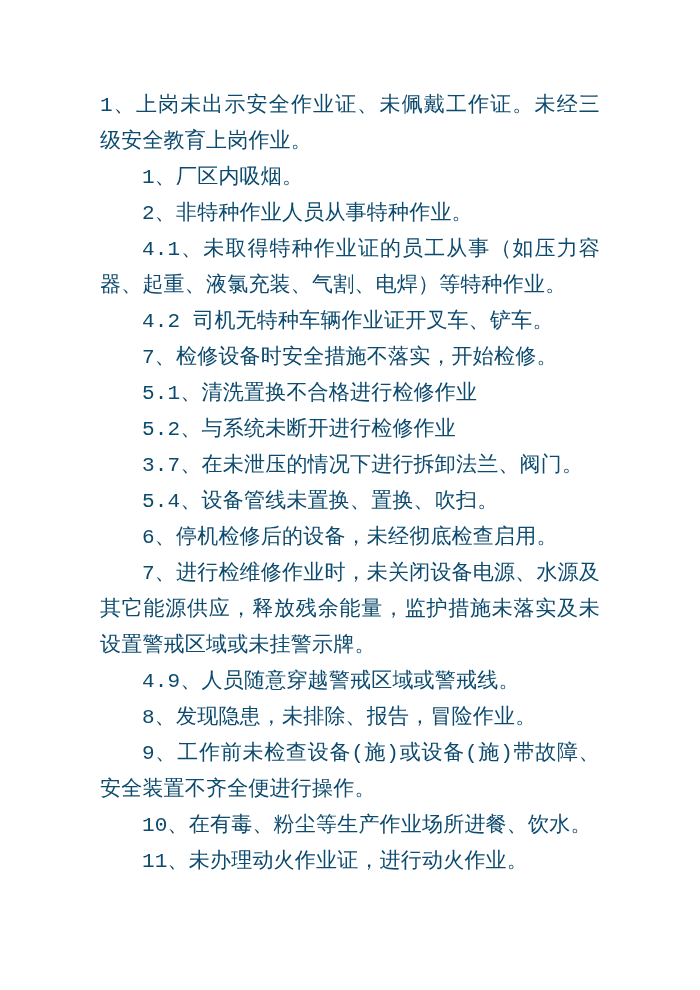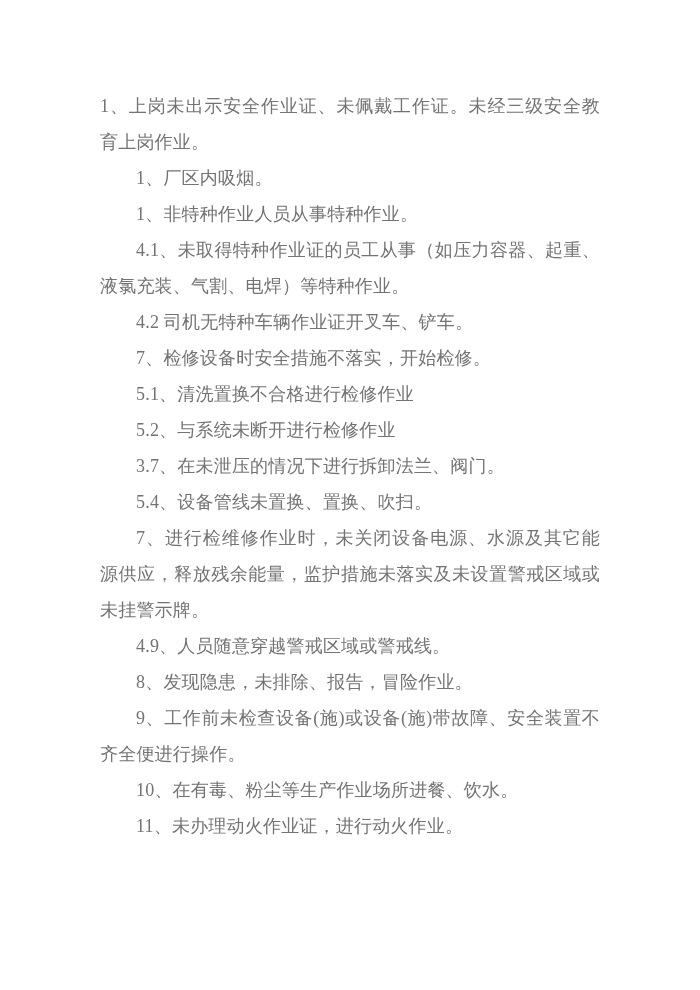--- a/index.html
+++ b/index.html
@@ -21,51 +21,52 @@
   }
   .doc-body {
     position: absolute;
     left: 0;
     top: 60px;
     width: 700px;
     padding: 28px 100px 28px 100px;
     box-sizing: border-box;
   }
   .para {
-    font-size: 18px;
+    font-size: 21px;
     line-height: 36px;
-    color: #737373;
+    color: #0c4a6e;
     margin: 0;
     text-align: justify;
     text-justify: inter-ideograph;
     letter-spacing: 0.2px;
-    font-family: Liberation Serif, serif;
+    font-family: Liberation Mono, monospace;
   }
   .para.indent {
     text-indent: 2em;
   }
   .para.noindent {
     text-indent: 0;
   }
 </style>
 </head>
 <body>
 
 <div class="page">
   <div class="doc-body" id="doc-body">
       <p class="para noindent">1、上岗未出示安全作业证、未佩戴工作证。未经三级安全教育上岗作业。</p>
       <p class="para indent">1、厂区内吸烟。</p>
-      <p class="para indent">1、非特种作业人员从事特种作业。</p>
+      <p class="para indent">2、非特种作业人员从事特种作业。</p>
       <p class="para indent">4.1、未取得特种作业证的员工从事（如压力容器、起重、液氯充装、气割、电焊）等特种作业。</p>
       <p class="para indent">4.2 司机无特种车辆作业证开叉车、铲车。</p>
       <p class="para indent">7、检修设备时安全措施不落实，开始检修。</p>
       <p class="para indent">5.1、清洗置换不合格进行检修作业</p>
       <p class="para indent">5.2、与系统未断开进行检修作业</p>
       <p class="para indent">3.7、在未泄压的情况下进行拆卸法兰、阀门。</p>
       <p class="para indent">5.4、设备管线未置换、置换、吹扫。</p>
+      <p class="para indent">6、停机检修后的设备，未经彻底检查启用。</p>
       <p class="para indent">7、进行检维修作业时，未关闭设备电源、水源及其它能源供应，释放残余能量，监护措施未落实及未设置警戒区域或未挂警示牌。</p>
       <p class="para indent">4.9、人员随意穿越警戒区域或警戒线。</p>
       <p class="para indent">8、发现隐患，未排除、报告，冒险作业。</p>
       <p class="para indent">9、工作前未检查设备(施)或设备(施)带故障、安全装置不齐全便进行操作。</p>
       <p class="para indent">10、在有毒、粉尘等生产作业场所进餐、饮水。</p>
       <p class="para indent">11、未办理动火作业证，进行动火作业。</p>
     </div>
 </div>
 
 </body></html>

